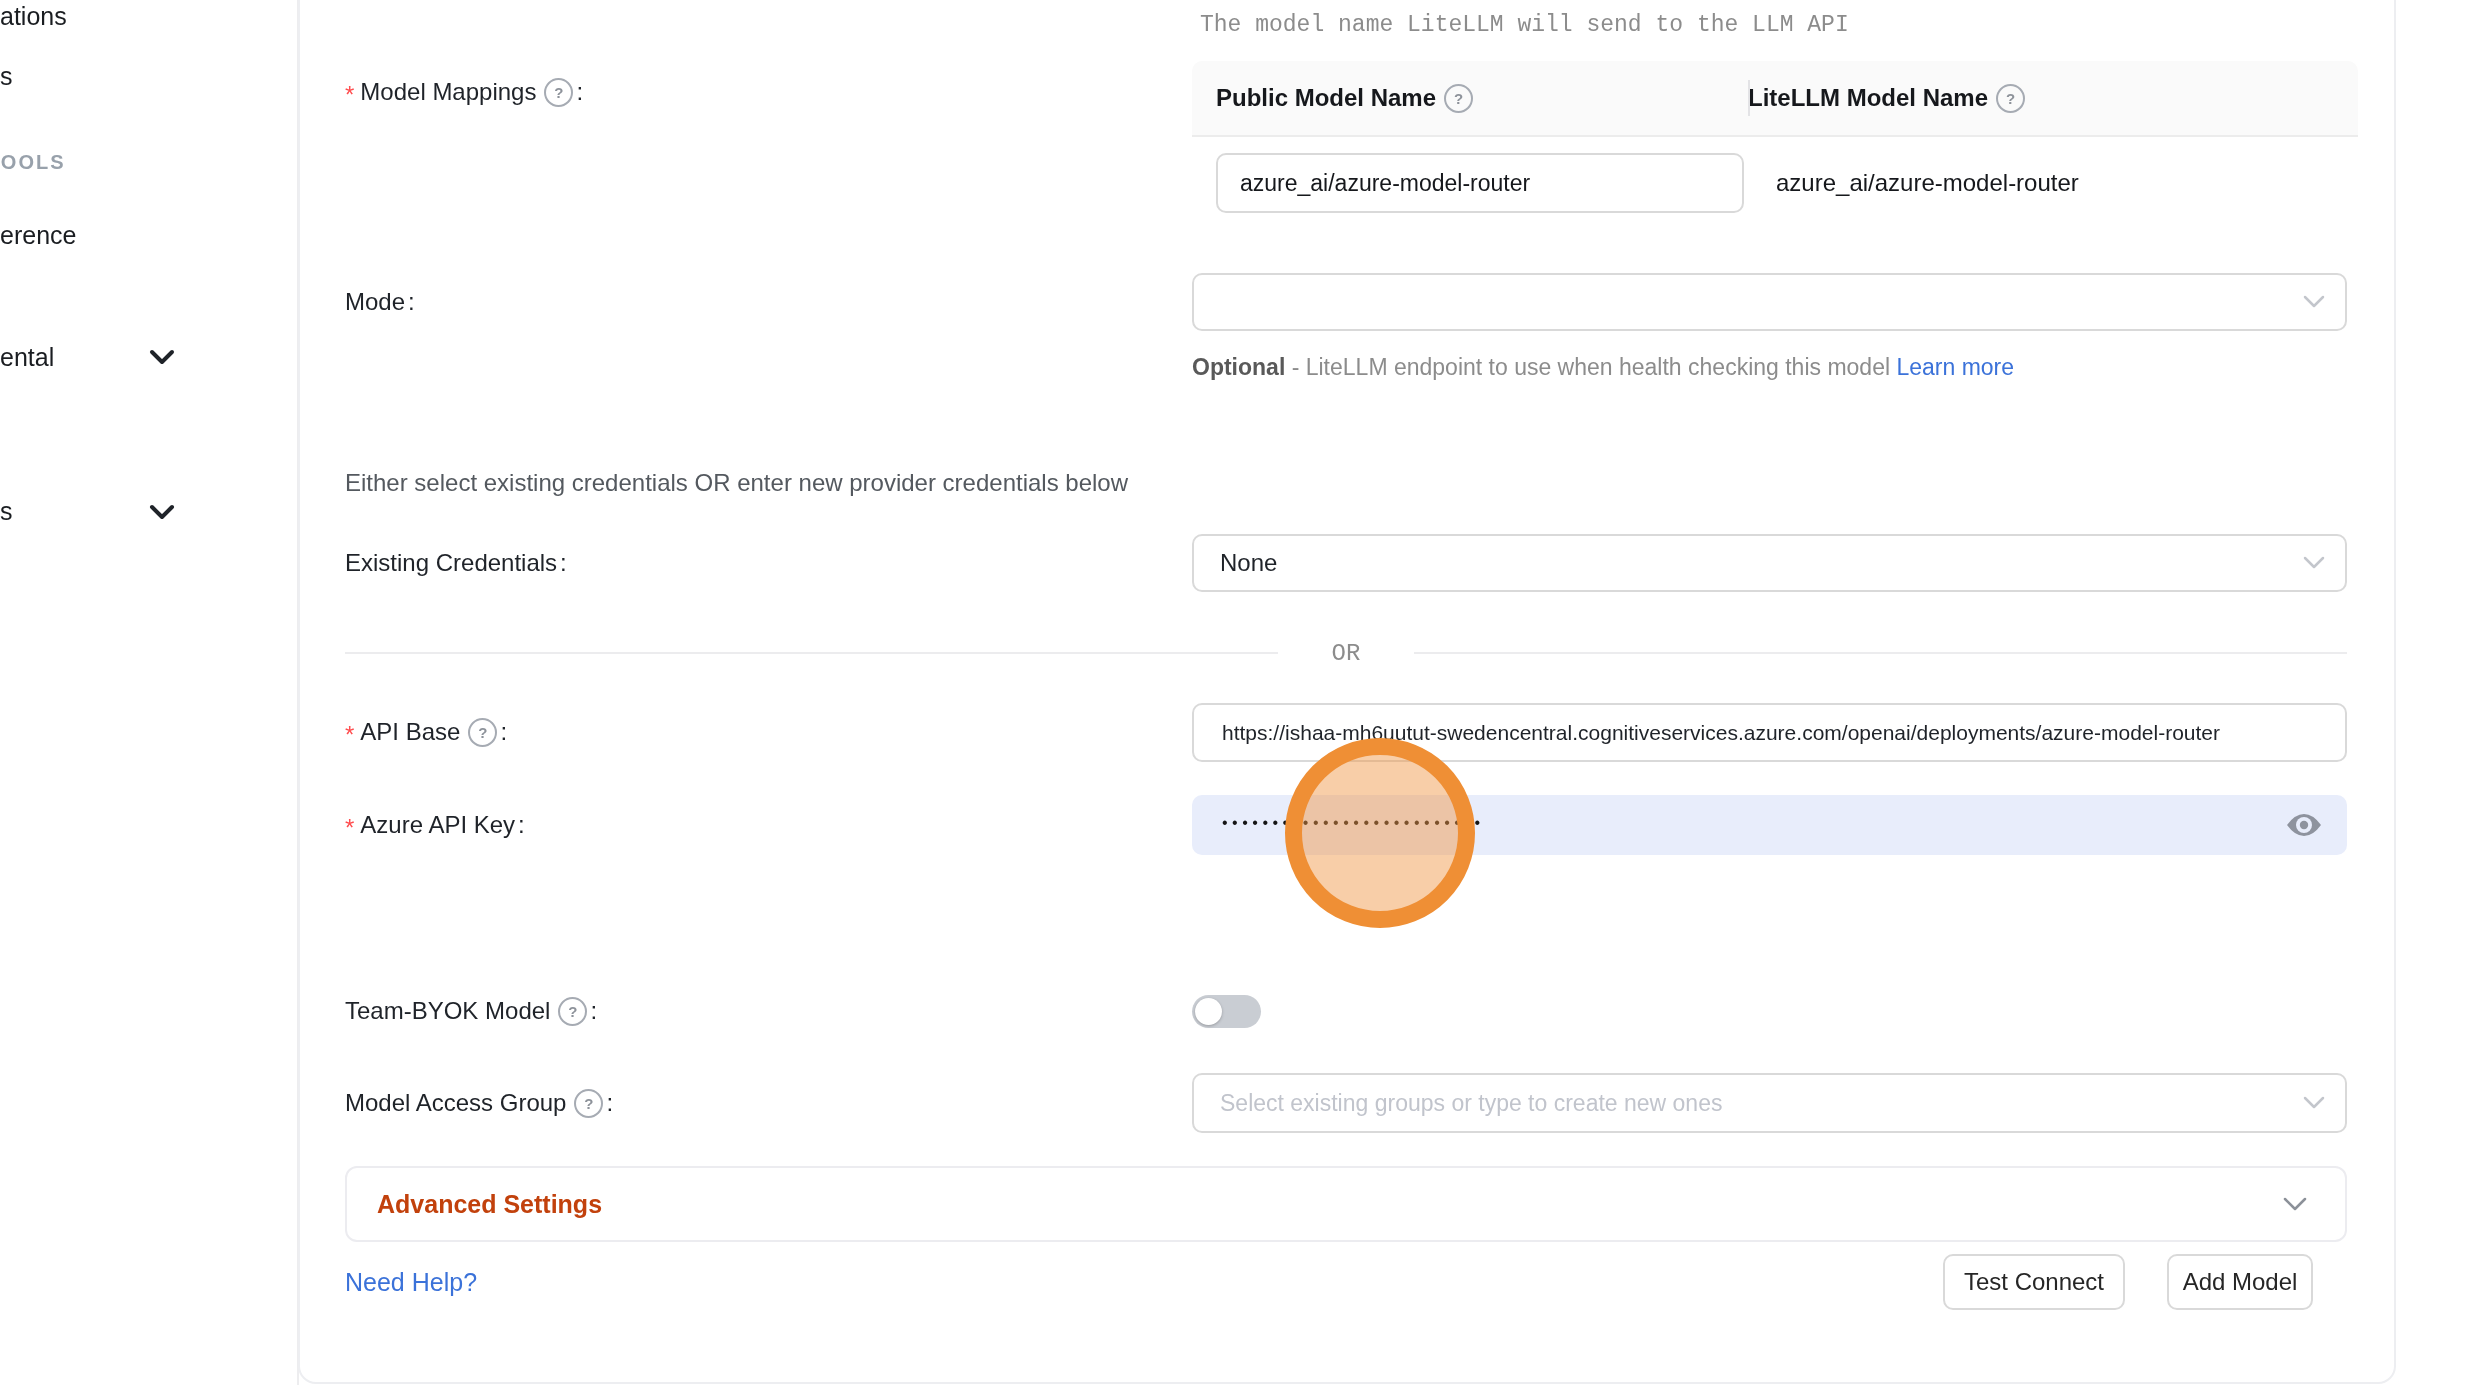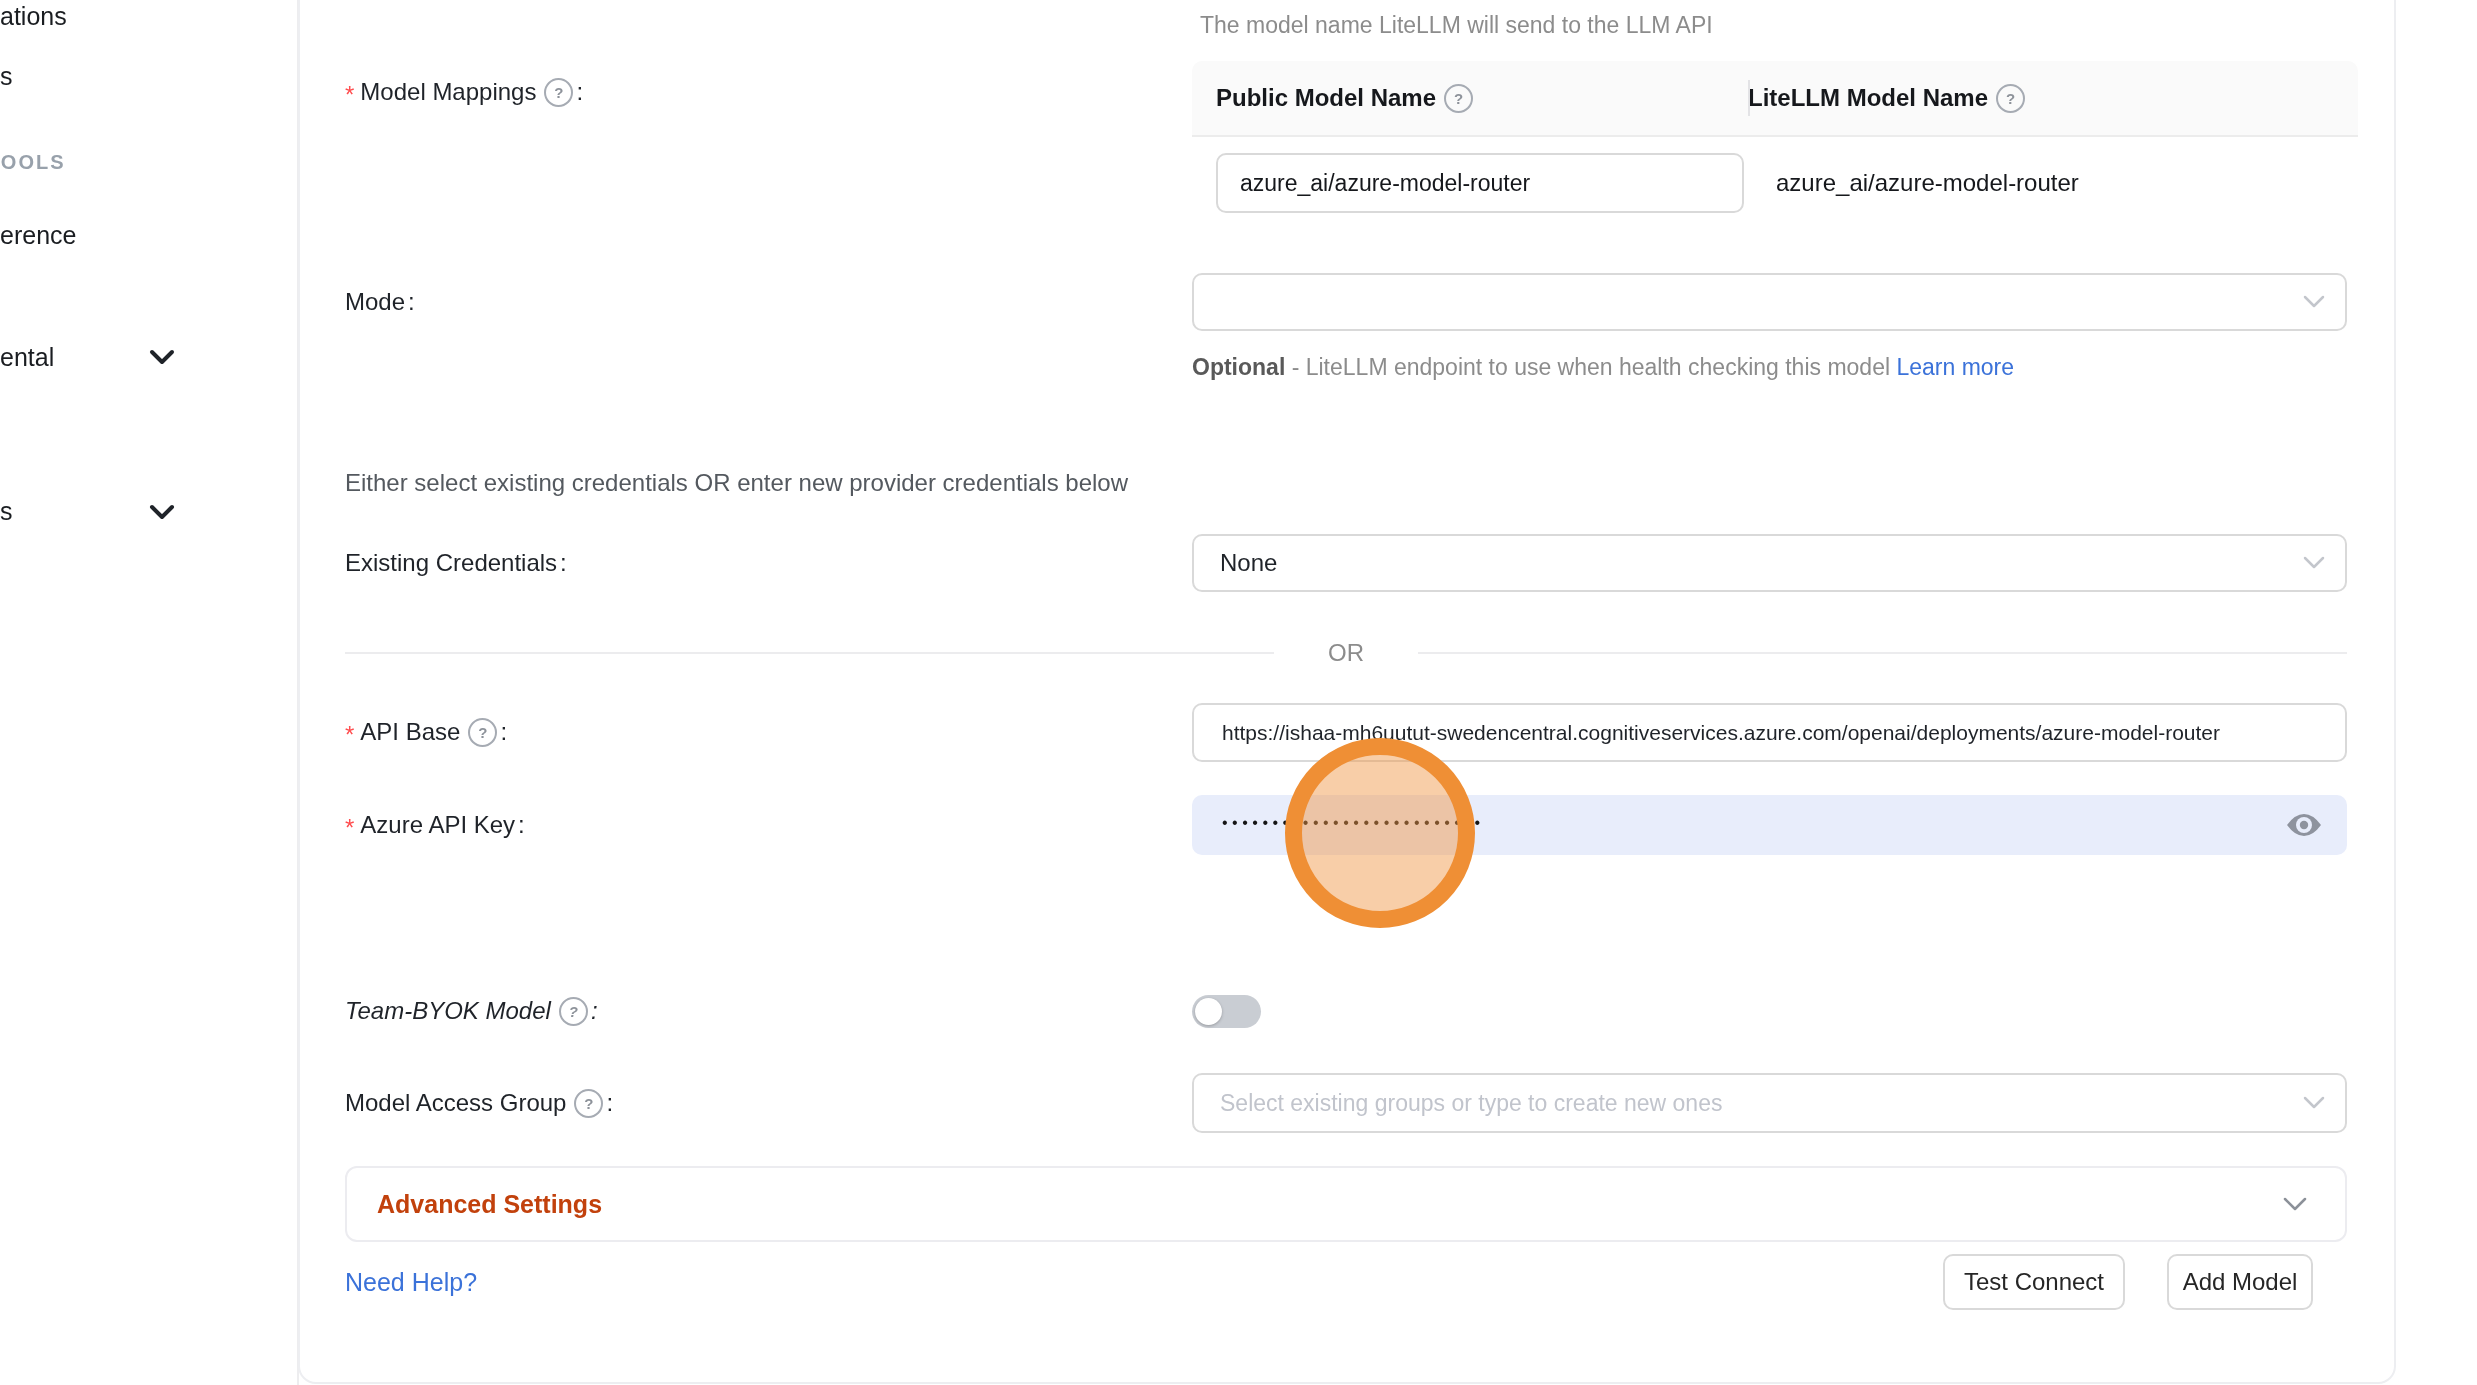--- a/index.html
+++ b/index.html
@@ -25,21 +25,21 @@
   
   .field{position:absolute;left:1192px;width:1155px;background:#fff;border:2px solid #d9d9d9;
          border-radius:10px;box-sizing:border-box;display:flex;align-items:center;}
   .field input{border:none;outline:none;background:transparent;width:100%;height:100%;
          font-family:"Liberation Sans",sans-serif;}
   .chev{position:absolute;right:20px;top:50%;transform:translateY(-50%);width:22px;height:14px;}
   .divider{position:absolute;left:345px;width:2002px;height:32px;display:flex;align-items:center;gap:28px;}
   .divider .line{flex:1;height:2px;background:#ececee;}
   .divider .txt{padding:0 26px;white-space:nowrap;}
   
-  .grey{color:#8c8c8c;}
+  .grey{color:#8c8c8c;font-family:Liberation Mono, monospace;}
   .note{color:#54595f;}
   a.link{color:#3b72d9;text-decoration:none;cursor:pointer;}
   
   .btn{position:absolute;height:56px;background:#fff;border:2px solid #d9d9d9;border-radius:10px;
        display:flex;align-items:center;justify-content:center;font-size:24px;color:#262626;
        box-sizing:border-box;cursor:pointer;white-space:nowrap;}
   
   .switch{position:absolute;left:1192px;top:995px;width:69px;height:33px;border-radius:17px;
           background:#c9cdd3;cursor:pointer;}
   .switch .knob{position:absolute;left:3px;top:3px;width:27px;height:27px;border-radius:50%;
@@ -175,21 +175,21 @@
   <div class="key-field">
     <div class="dots">••••••••••••••••••••••••••</div>
     <svg class="eye" viewBox="0 0 38 28">
       <path d="M2 14 Q 10 3 19 3 Q 28 3 36 14 Q 28 25 19 25 Q 10 25 2 14 Z" fill="#8e939e"></path>
       <circle cx="19" cy="14" r="8" fill="#e8edfb"></circle>
       <circle cx="19" cy="14" r="4.2" fill="#8e939e"></circle>
     </svg>
   </div>
 
 
-  <div class="lbl" style="top:993px;font-style:italic;">
+  <div class="lbl" style="top:993px;">
     <span>Team-BYOK Model</span>
     <span class="help">?</span>
     <span class="colon">:</span>
   </div>
   <div class="switch">
     <div class="knob"></div>
   </div>
 
   <div class="lbl" style="top:1085px;">
     <span>Model Access Group</span>

